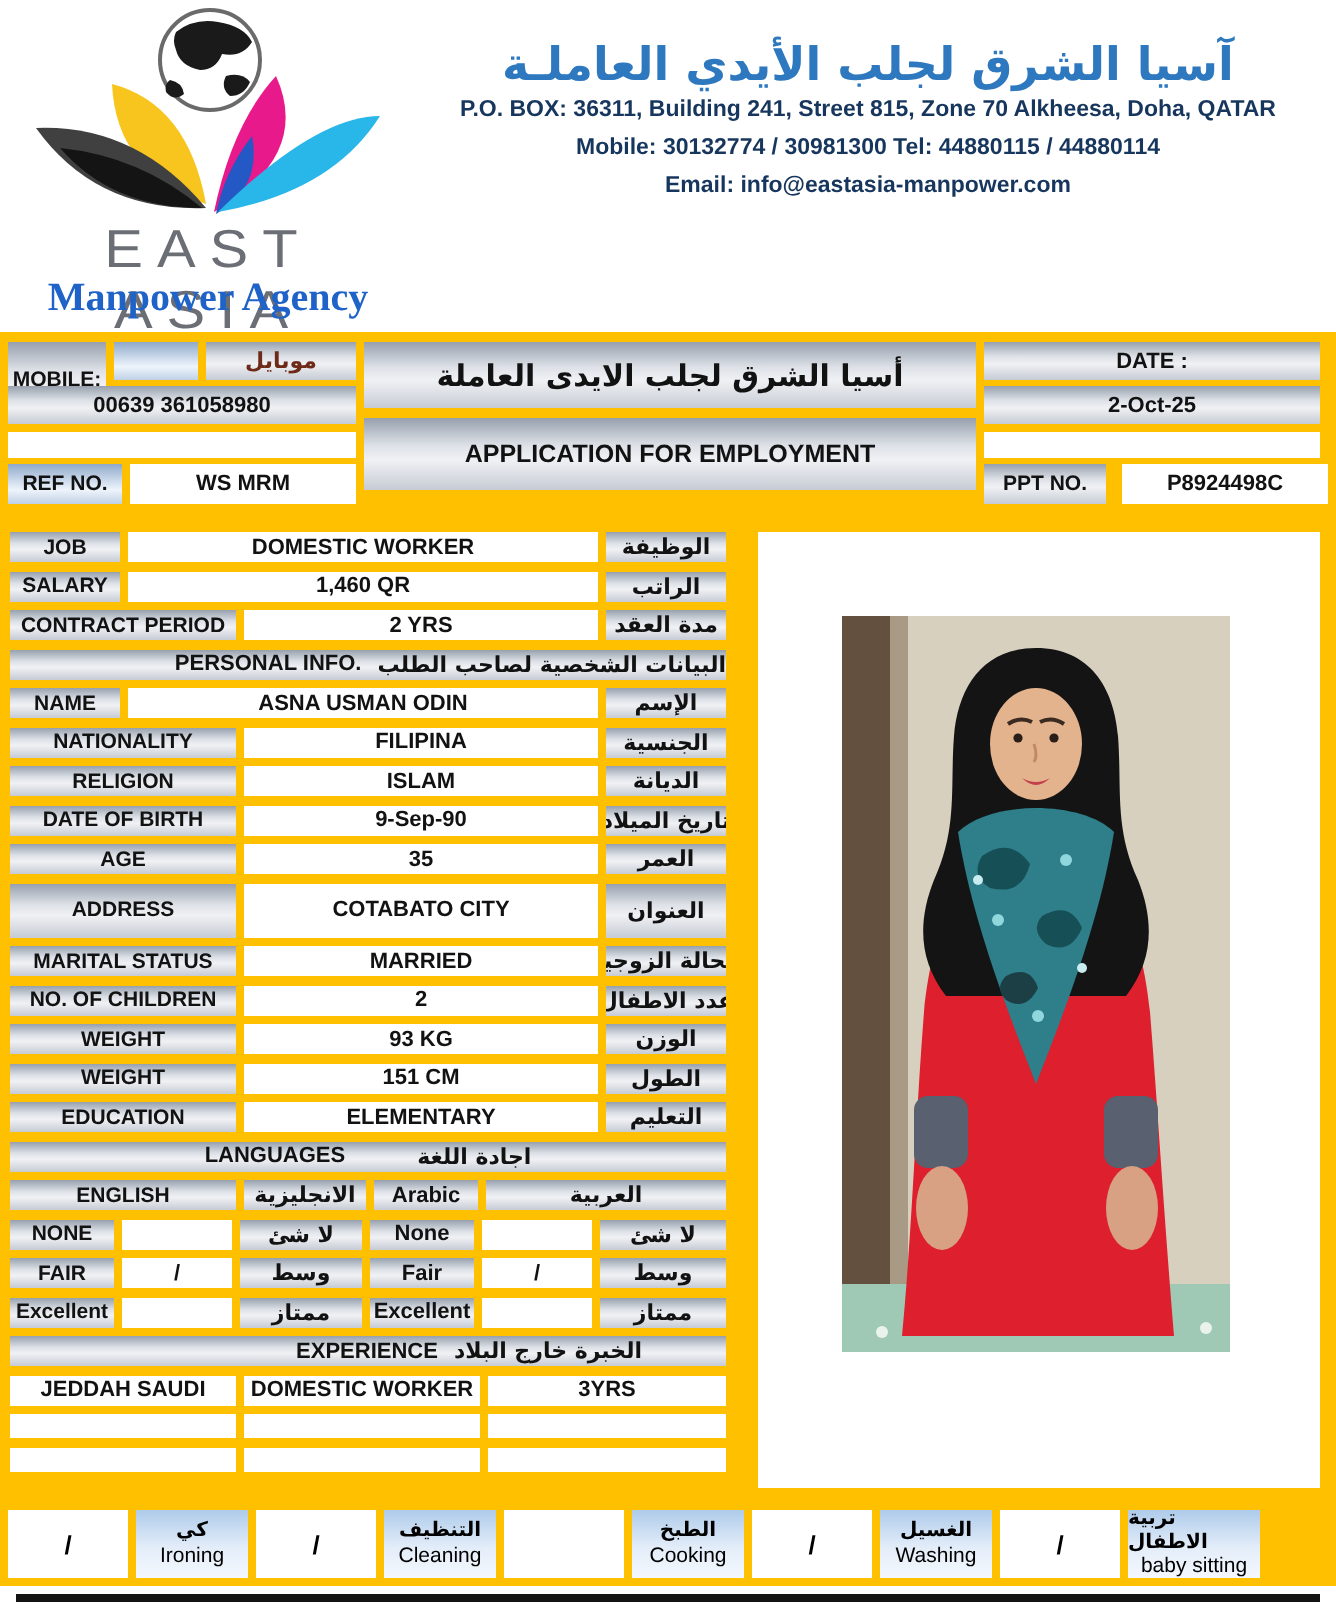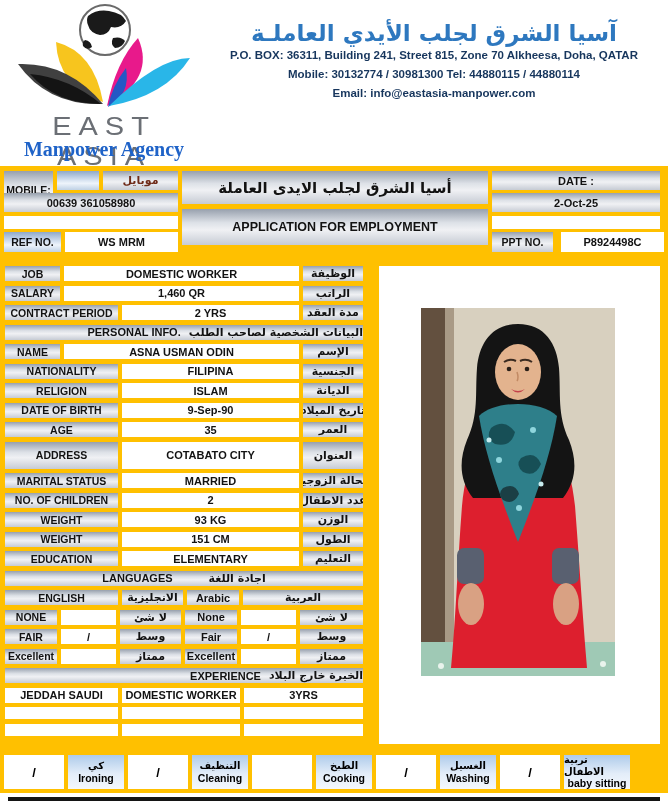--- a/index.html
+++ b/index.html
@@ -28,21 +28,21 @@
   .row.thin{height:12px}
   .flex1{flex:1}
   .w52{width:52px}.w55{width:55px}.w60{width:60px}.w61{width:61px}
   .w113{width:113px}.w118{width:118px}
   .hdr-split{justify-content:flex-end;gap:8px}
   .photo-box{position:absolute;left:379px;top:100px;width:281px;height:478px;background:#fff}
   .skills{position:absolute;left:4px;top:589px;width:630px;height:34px;display:flex;gap:4px}
   .skill-mark{width:60px;background:#fff;display:flex;align-items:center;justify-content:center;font-weight:700;font-size:13px}
   .skill-lab{width:56px;display:flex;flex-direction:column;align-items:center;justify-content:center;line-height:1.15}
   .skill-lab .a{font-family:"DejaVu Sans",sans-serif;font-size:10px;font-weight:700}
-  .skill-lab .e{font-size:10.5px;font-weight:700}
+  .skill-lab .e{font-size:10.5px;font-weight:400}
   .skill-lab.last{width:66px}
   .footer-line{position:absolute;left:8px;top:797px;width:652px;height:4px;background:#141414}
 </style>
 </head>
 <body>
 
 <div class="page">
 
   <div class="abs" style="left:10px;top:2px;width:190px;height:106px">
     <svg width="190" height="106" viewBox="0 0 190 106">
@@ -258,21 +258,21 @@
       <div class="row">
         <div class="c silver sm w52">Excellent</div>
         <div class="c white w55"></div>
         <div class="c silver ar w61">ممتاز</div>
         <div class="c silver w52">Excellent</div>
         <div class="c white w55"></div>
         <div class="c silver ar flex1">ممتاز</div>
       </div>
 
       <div class="row">
-        <div class="c silver flex1 hdr-split" style="">
+        <div class="c silver flex1 hdr-split" style="padding-right:42px">
           <span>EXPERIENCE</span>
           <span class="ar">الخبرة خارج البلاد</span>
         </div>
       </div>
 
 
       <div class="row">
         <div class="c white w113">JEDDAH SAUDI</div>
         <div class="c white w118">DOMESTIC WORKER</div>
         <div class="c white flex1">3YRS</div>

